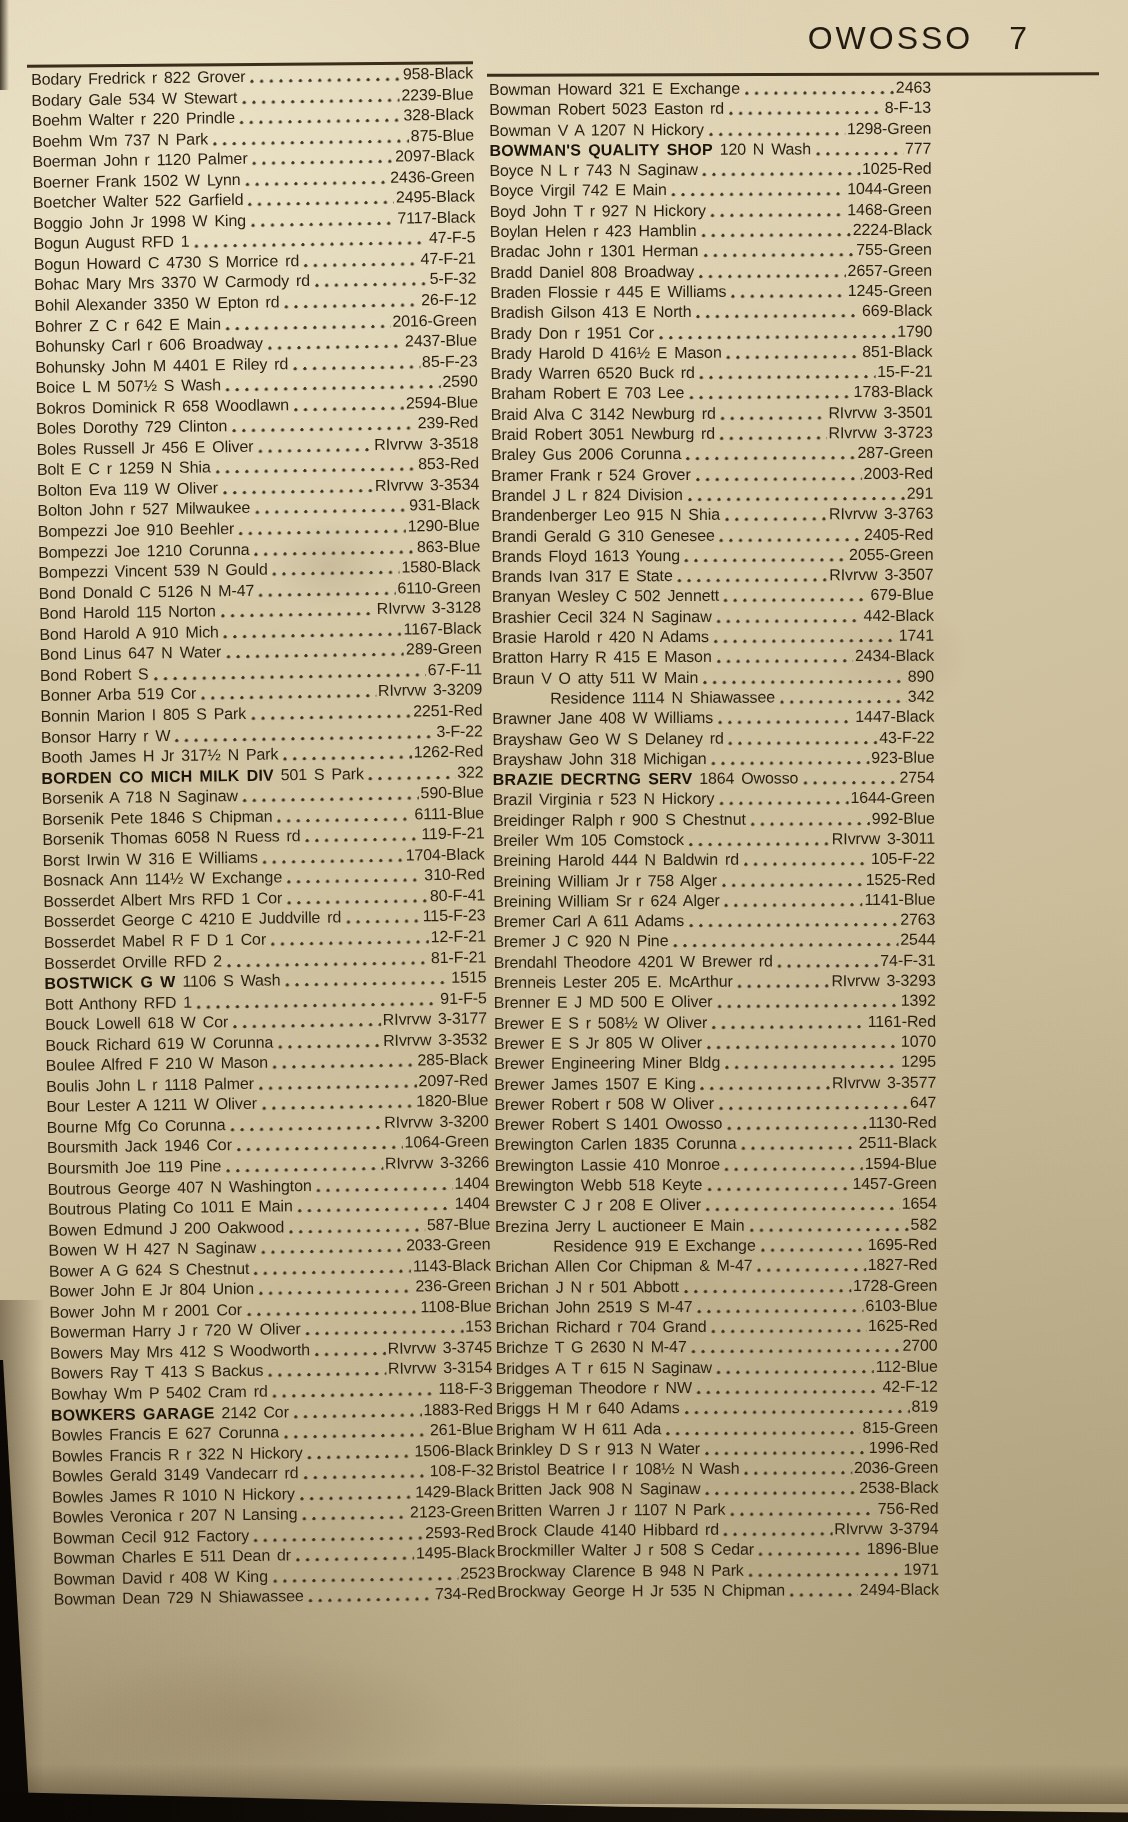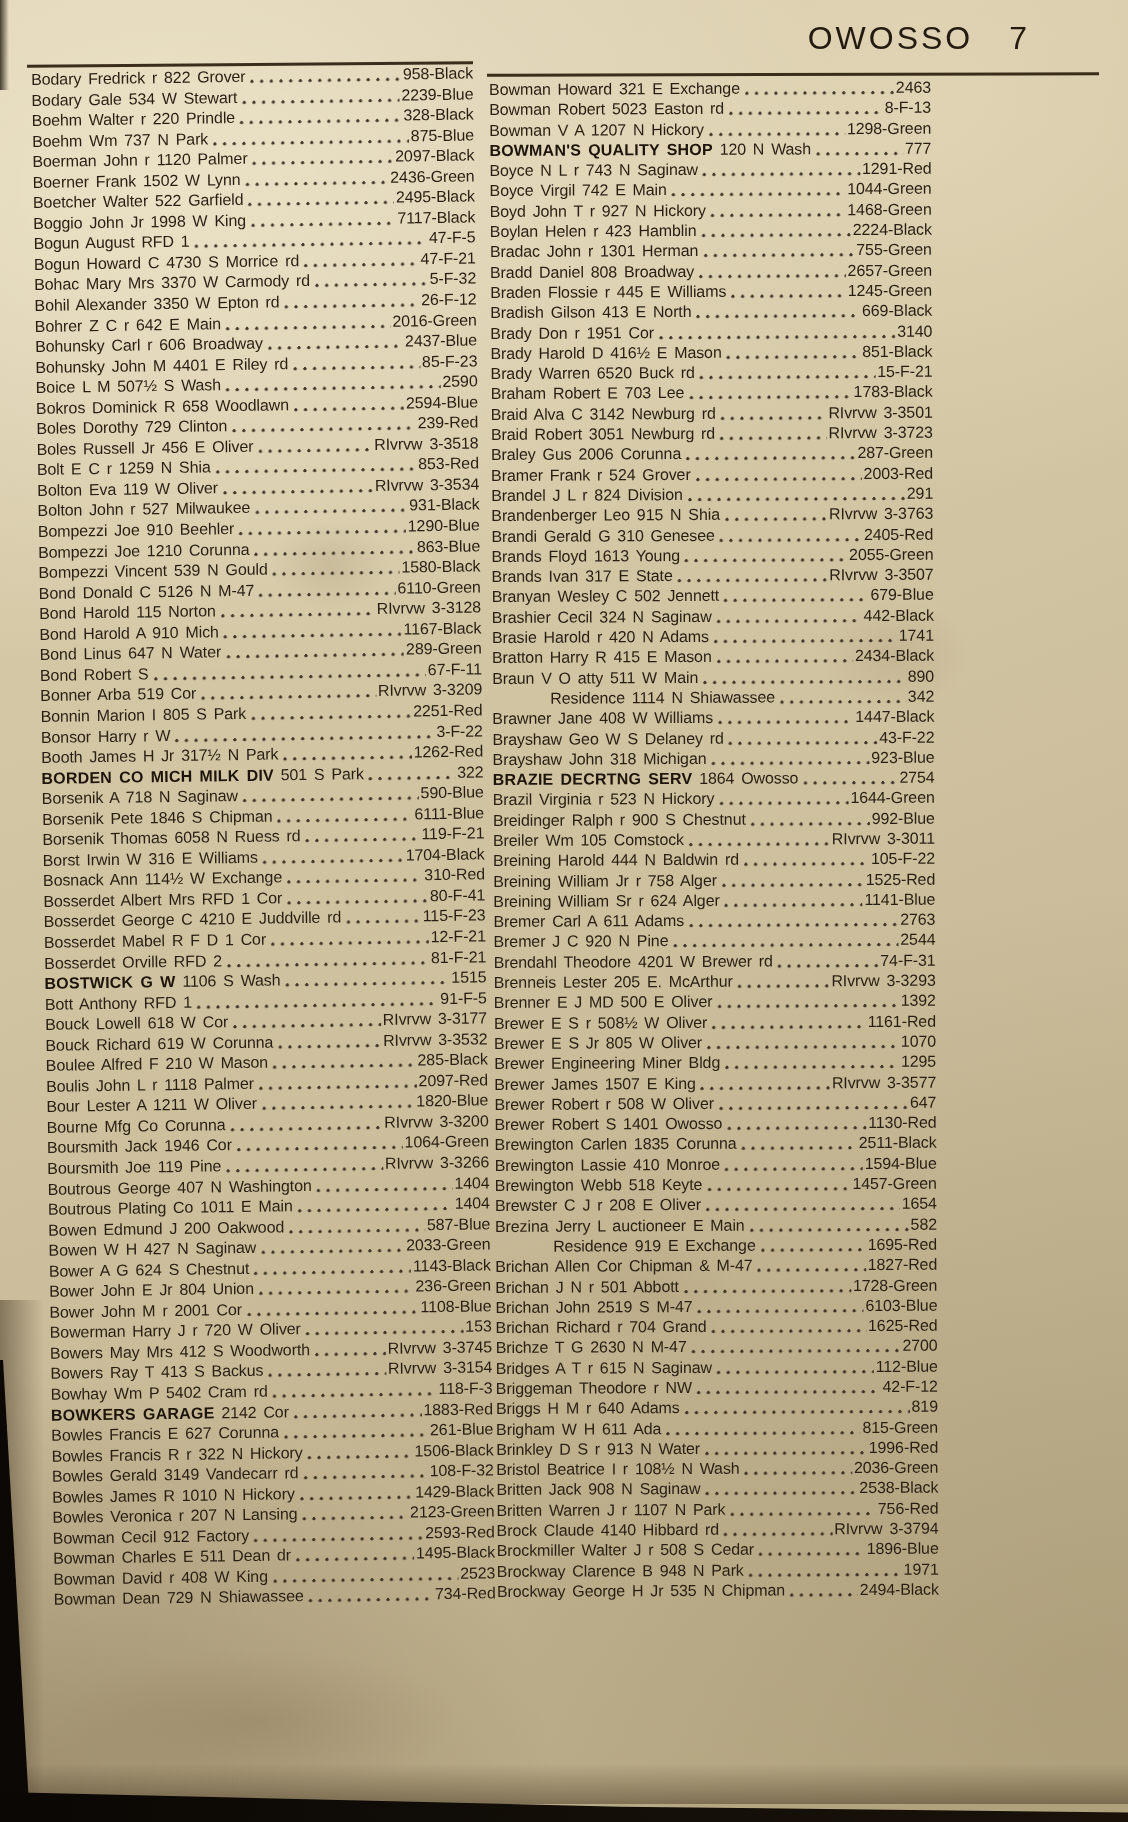--- a/index.html
+++ b/index.html
@@ -460,21 +460,21 @@
         <span class="ph">1298-Green</span>
       </div>
       <div class="entry">
         <span class="nm"><b>BOWMAN'S QUALITY SHOP</b> 120 N Wash</span>
         <span class="dots"></span>
         <span class="ph">777</span>
       </div>
       <div class="entry">
         <span class="nm">Boyce N L r 743 N Saginaw</span>
         <span class="dots"></span>
-        <span class="ph">1291-Red</span>
+        <span class="ph">1025-Red</span>
       </div>
       <div class="entry">
         <span class="nm">Boyce Virgil 742 E Main</span>
         <span class="dots"></span>
         <span class="ph">1044-Green</span>
       </div>
       <div class="entry">
         <span class="nm">Boyd John T r 927 N Hickory</span>
         <span class="dots"></span>
         <span class="ph">1468-Green</span>
@@ -500,21 +500,21 @@
         <span class="ph">1245-Green</span>
       </div>
       <div class="entry">
         <span class="nm">Bradish Gilson 413 E North</span>
         <span class="dots"></span>
         <span class="ph">669-Black</span>
       </div>
       <div class="entry">
         <span class="nm">Brady Don r 1951 Cor</span>
         <span class="dots"></span>
-        <span class="ph">3140</span>
+        <span class="ph">1790</span>
       </div>
       <div class="entry">
         <span class="nm">Brady Harold D 416½ E Mason</span>
         <span class="dots"></span>
         <span class="ph">851-Black</span>
       </div>
       <div class="entry">
         <span class="nm">Brady Warren 6520 Buck rd</span>
         <span class="dots"></span>
         <span class="ph">15-F-21</span>

